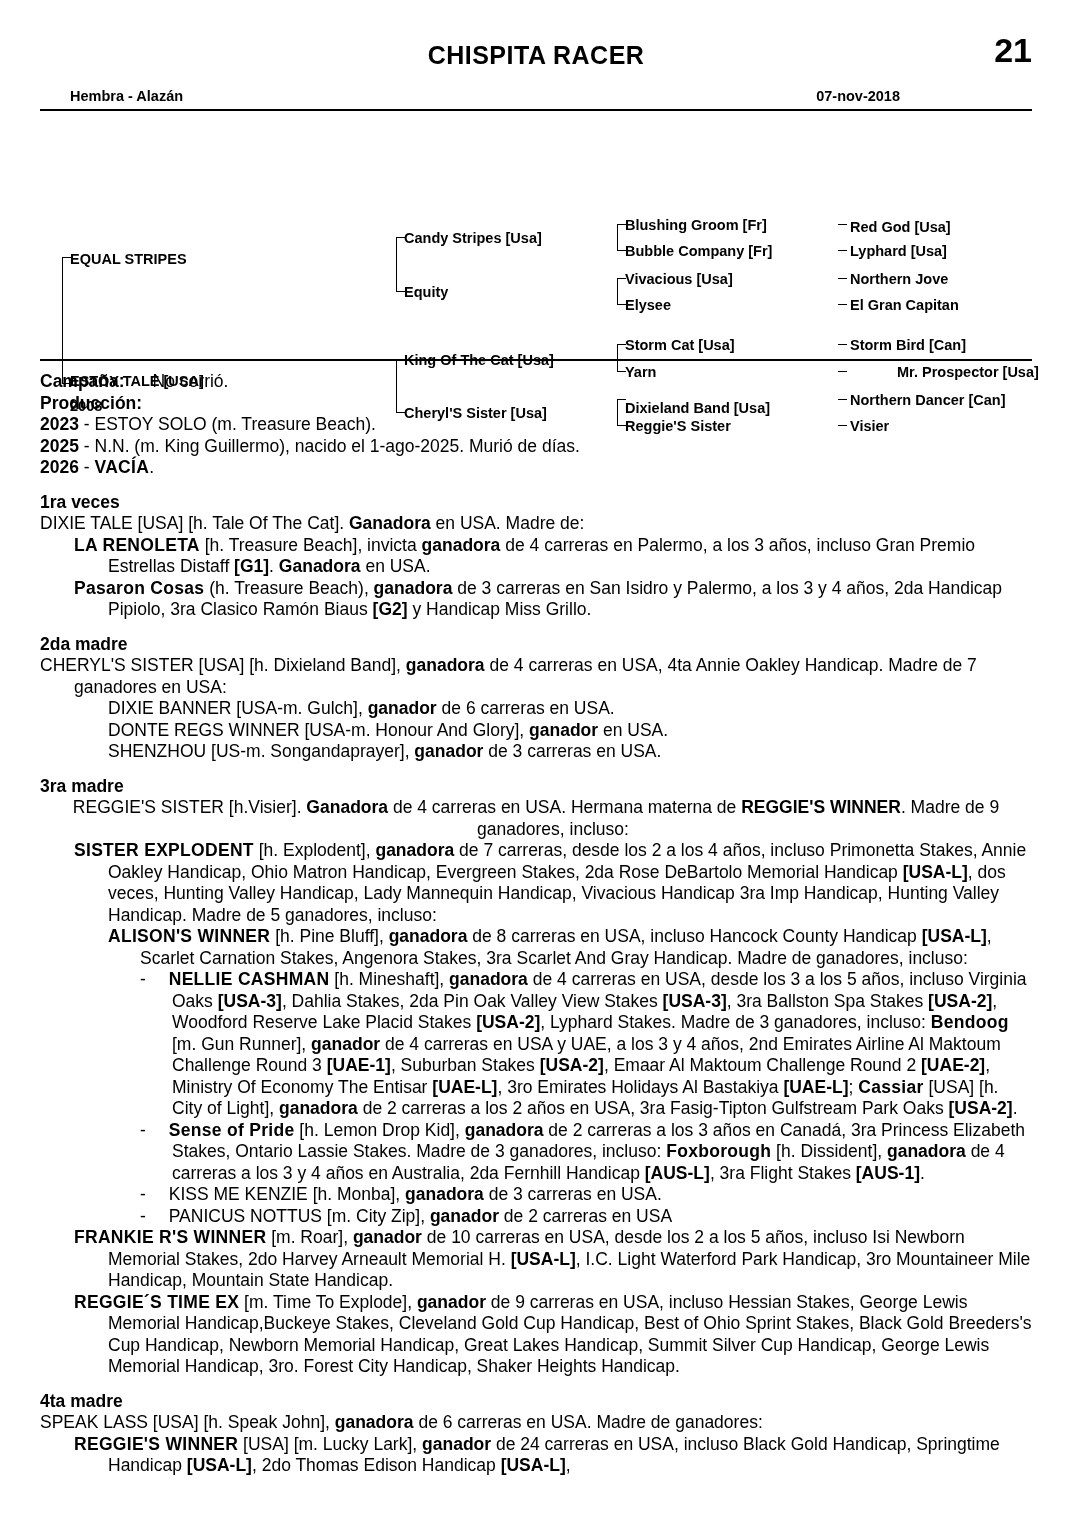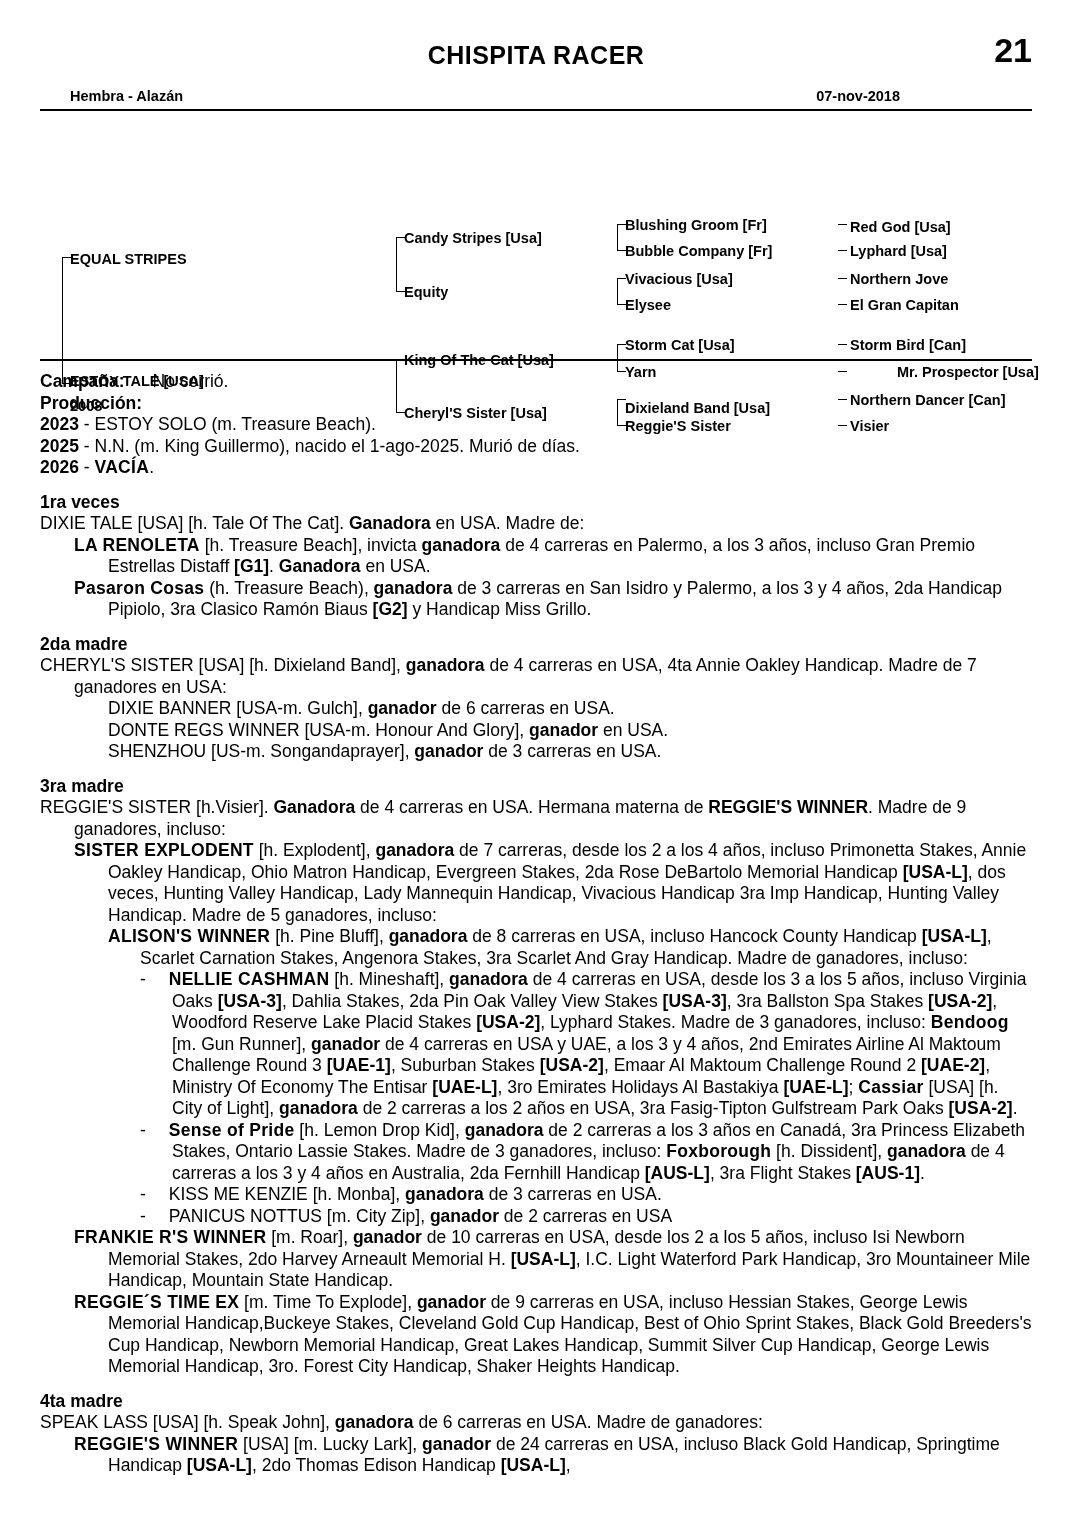--- a/index.html
+++ b/index.html
@@ -191,21 +191,21 @@
     <div class="hang2"><b class="blk">LA RENOLETA</b> [h. Treasure Beach], invicta <b>ganadora</b> de 4 carreras en Palermo, a los 3 años, incluso Gran Premio Estrellas Distaff <b>[G1]</b>. <b>Ganadora</b> en USA.</div>
     <div class="hang2"><b class="blk">Pasaron Cosas</b> (h. Treasure Beach), <b>ganadora</b> de 3 carreras en San Isidro y Palermo, a los 3 y 4 años, 2da Handicap Pipiolo, 3ra Clasico Ramón Biaus <b>[G2]</b> y Handicap Miss Grillo.</div>
 
     <div class="section-head">2da madre</div>
     <div class="hang1" style="text-indent:-34px;">CHERYL'S SISTER [USA] [h. Dixieland Band], <b>ganadora</b> de 4 carreras en USA, 4ta Annie Oakley Handicap. Madre de 7 ganadores en USA:</div>
     <div class="hang2" style="text-indent:0;">DIXIE BANNER [USA-m. Gulch], <b>ganador</b> de 6 carreras en USA.</div>
     <div class="hang2" style="text-indent:0;">DONTE REGS WINNER [USA-m. Honour And Glory], <b>ganador</b> en USA.</div>
     <div class="hang2" style="text-indent:0;">SHENZHOU [US-m. Songandaprayer], <b>ganador</b> de 3 carreras en USA.</div>
 
     <div class="section-head">3ra madre</div>
-    <div class="hang1" style="text-indent:-34px;">REGGIE'S SISTER [h.Visier]. <b>Ganadora</b> de 4 carreras en USA. Hermana materna de <b>REGGIE'S WINNER</b>. Madre de 9 ganadores, incluso:</div>
+    <div class="hang1" style="text-indent:-34px;text-align:center;">REGGIE'S SISTER [h.Visier]. <b>Ganadora</b> de 4 carreras en USA. Hermana materna de <b>REGGIE'S WINNER</b>. Madre de 9 ganadores, incluso:</div>
 
     <div class="hang2"><b class="blk">SISTER EXPLODENT</b> [h. Explodent], <b>ganadora</b> de 7 carreras, desde los 2 a los 4 años, incluso Primonetta Stakes, Annie Oakley Handicap, Ohio Matron Handicap, Evergreen Stakes, 2da Rose DeBartolo Memorial Handicap <b>[USA-L]</b>, dos veces, Hunting Valley Handicap, Lady Mannequin Handicap, Vivacious Handicap 3ra Imp Handicap, Hunting Valley Handicap. Madre de 5 ganadores, incluso:</div>
     <div class="hang3"><b class="blk">ALISON'S WINNER</b> [h. Pine Bluff], <b>ganadora</b> de 8 carreras en USA, incluso Hancock County Handicap <b>[USA-L]</b>, Scarlet Carnation Stakes, Angenora Stakes, 3ra Scarlet And Gray Handicap. Madre de ganadores, incluso:</div>
 
     <div class="dashitem">
       <span>-</span>
       <span style="display:inline-block; width:18px;"></span><span><b class="blk">NELLIE CASHMAN</b> [h. Mineshaft], <b>ganadora</b> de 4 carreras en USA, desde los 3 a los 5 años, incluso Virginia Oaks <b>[USA-3]</b>, Dahlia Stakes, 2da Pin Oak Valley View Stakes <b>[USA-3]</b>, 3ra Ballston Spa Stakes <b>[USA-2]</b>, Woodford Reserve Lake Placid Stakes <b>[USA-2]</b>, Lyphard Stakes. Madre de 3 ganadores, incluso: <b class="blk">Bendoog</b> [m. Gun Runner], <b>ganador</b> de 4 carreras en USA y UAE, a los 3 y 4 años, 2nd Emirates Airline Al Maktoum Challenge Round 3 <b>[UAE-1]</b>, Suburban Stakes <b>[USA-2]</b>, Emaar Al Maktoum Challenge Round 2 <b>[UAE-2]</b>, Ministry Of Economy The Entisar <b>[UAE-L]</b>, 3ro Emirates Holidays Al Bastakiya <b>[UAE-L]</b>; <b class="blk">Cassiar</b> [USA] [h. City of Light], <b>ganadora</b> de 2 carreras a los 2 años en USA, 3ra Fasig-Tipton Gulfstream Park Oaks <b>[USA-2]</b>.</span>
     </div>
     <div class="dashitem">
       <span>-</span>

